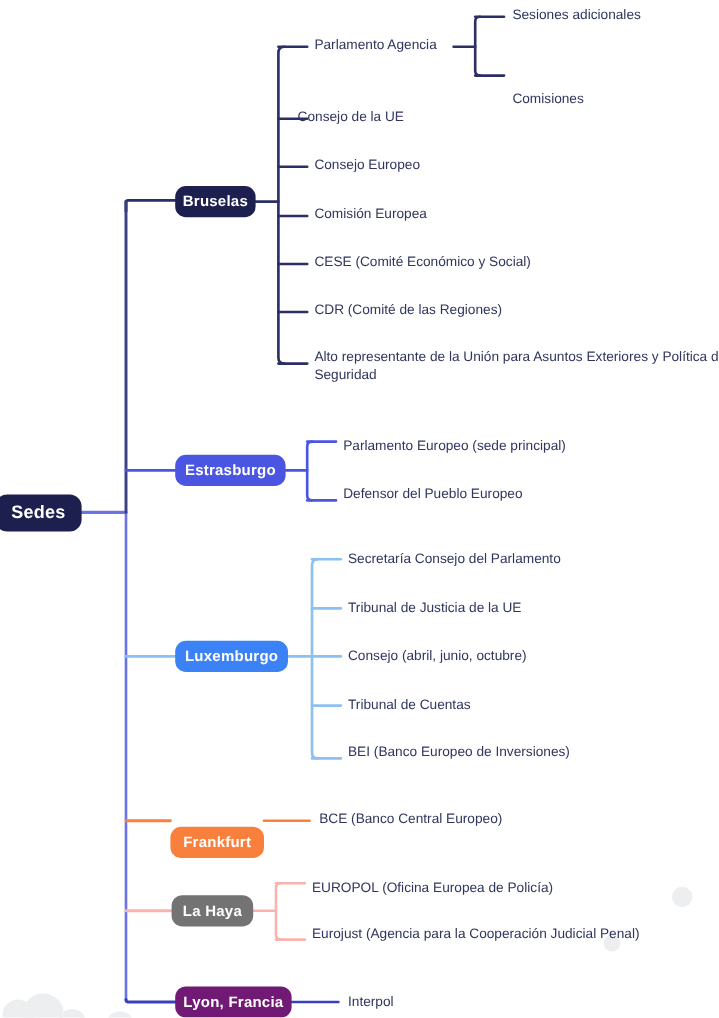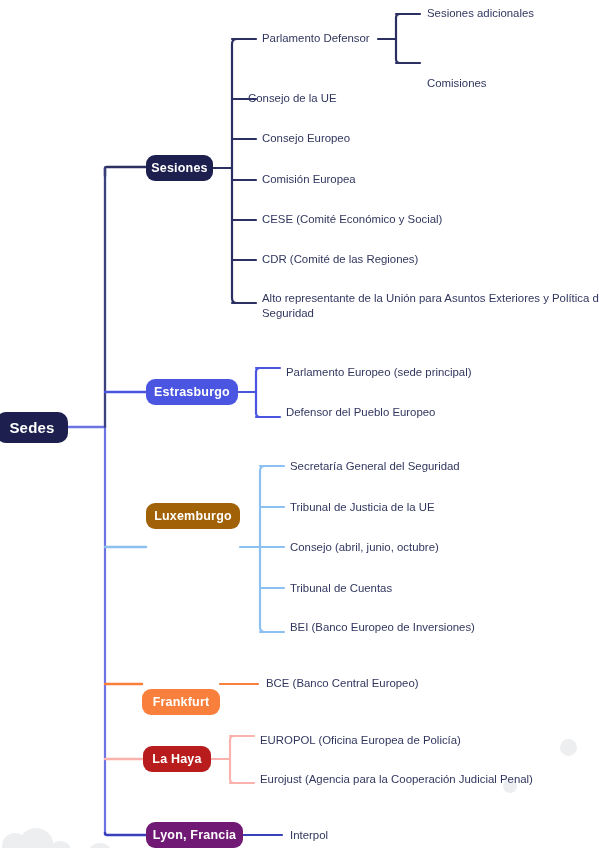--- a/index.html
+++ b/index.html
@@ -106,58 +106,58 @@
 
       <path d="M243,835 H282" stroke="#3840bb" stroke-width="2.2"></path>
     </g>
   </svg>
 
   <div class="node root" style="left:-4px;top:412px;width:72px;height:31px;background:#1d1f4e;">
     <span>Sedes</span>
   </div>
 
   <div class="node" style="left:146px;top:155px;width:67px;height:26px;background:#1d1f4e;">
-    <span>Sesiones</span>
+    <span>Bruselas</span>
   </div>
 
   <div class="node" style="left:146px;top:379px;width:92px;height:26px;background:#4a56e2;">
     <span>Estrasburgo</span>
   </div>
 
-  <div class="node" style="left:146px;top:503px;width:94px;height:26px;background:#a16207;">
+  <div class="node" style="left:146px;top:534px;width:94px;height:26px;background:#3b82f6;">
     <span>Luxemburgo</span>
   </div>
 
   <div class="node" style="left:142px;top:689px;width:78px;height:26px;background:#f97f3c;">
     <span>Frankfurt</span>
   </div>
 
-  <div class="node" style="left:143px;top:746px;width:68px;height:26px;background:#b91c1c;">
+  <div class="node" style="left:143px;top:746px;width:68px;height:26px;background:#737373;">
     <span>La Haya</span>
   </div>
 
   <div class="node" style="left:146px;top:822px;width:97px;height:26px;background:#701a75;">
     <span>Lyon, Francia</span>
   </div>
 
-  <div class="leaf" style="left:262px;top:31px;">Parlamento Defensor</div>
+  <div class="leaf" style="left:262px;top:31px;">Parlamento Agencia</div>
   <div class="leaf" style="left:427px;top:6px;">Sesiones adicionales</div>
   <div class="leaf" style="left:427px;top:55px;margin-top:21px;">Comisiones</div>
 
   <div class="leaf" style="left:248px;top:91px;">Consejo de la UE</div>
   <div class="leaf" style="left:262px;top:131px;">Consejo Europeo</div>
   <div class="leaf" style="left:262px;top:172px;">Comisión Europea</div>
   <div class="leaf" style="left:262px;top:212px;">CESE (Comité Económico y Social)</div>
   <div class="leaf" style="left:262px;top:252px;">CDR (Comité de las Regiones)</div>
   <div class="leaf wrap" style="left:262px;top:291px;">Alto representante de la Unión para Asuntos Exteriores y Política de Seguridad</div>
 
   <div class="leaf" style="left:286px;top:365px;">Parlamento Europeo (sede principal)</div>
   <div class="leaf" style="left:286px;top:405px;">Defensor del Pueblo Europeo</div>
 
-  <div class="leaf" style="left:290px;top:459px;">Secretaría General del Seguridad</div>
+  <div class="leaf" style="left:290px;top:459px;">Secretaría Consejo del Parlamento</div>
   <div class="leaf" style="left:290px;top:500px;">Tribunal de Justicia de la UE</div>
   <div class="leaf" style="left:290px;top:540px;">Consejo (abril, junio, octubre)</div>
   <div class="leaf" style="left:290px;top:581px;">Tribunal de Cuentas</div>
   <div class="leaf" style="left:290px;top:620px;">BEI (Banco Europeo de Inversiones)</div>
 
   <div class="leaf" style="left:266px;top:676px;text-align:right;">BCE (Banco Central Europeo)</div>
 
   <div class="leaf" style="left:260px;top:733px;">EUROPOL (Oficina Europea de Policía)</div>
   <div class="leaf" style="left:260px;top:772px;">Eurojust (Agencia para la Cooperación Judicial Penal)</div>
 

